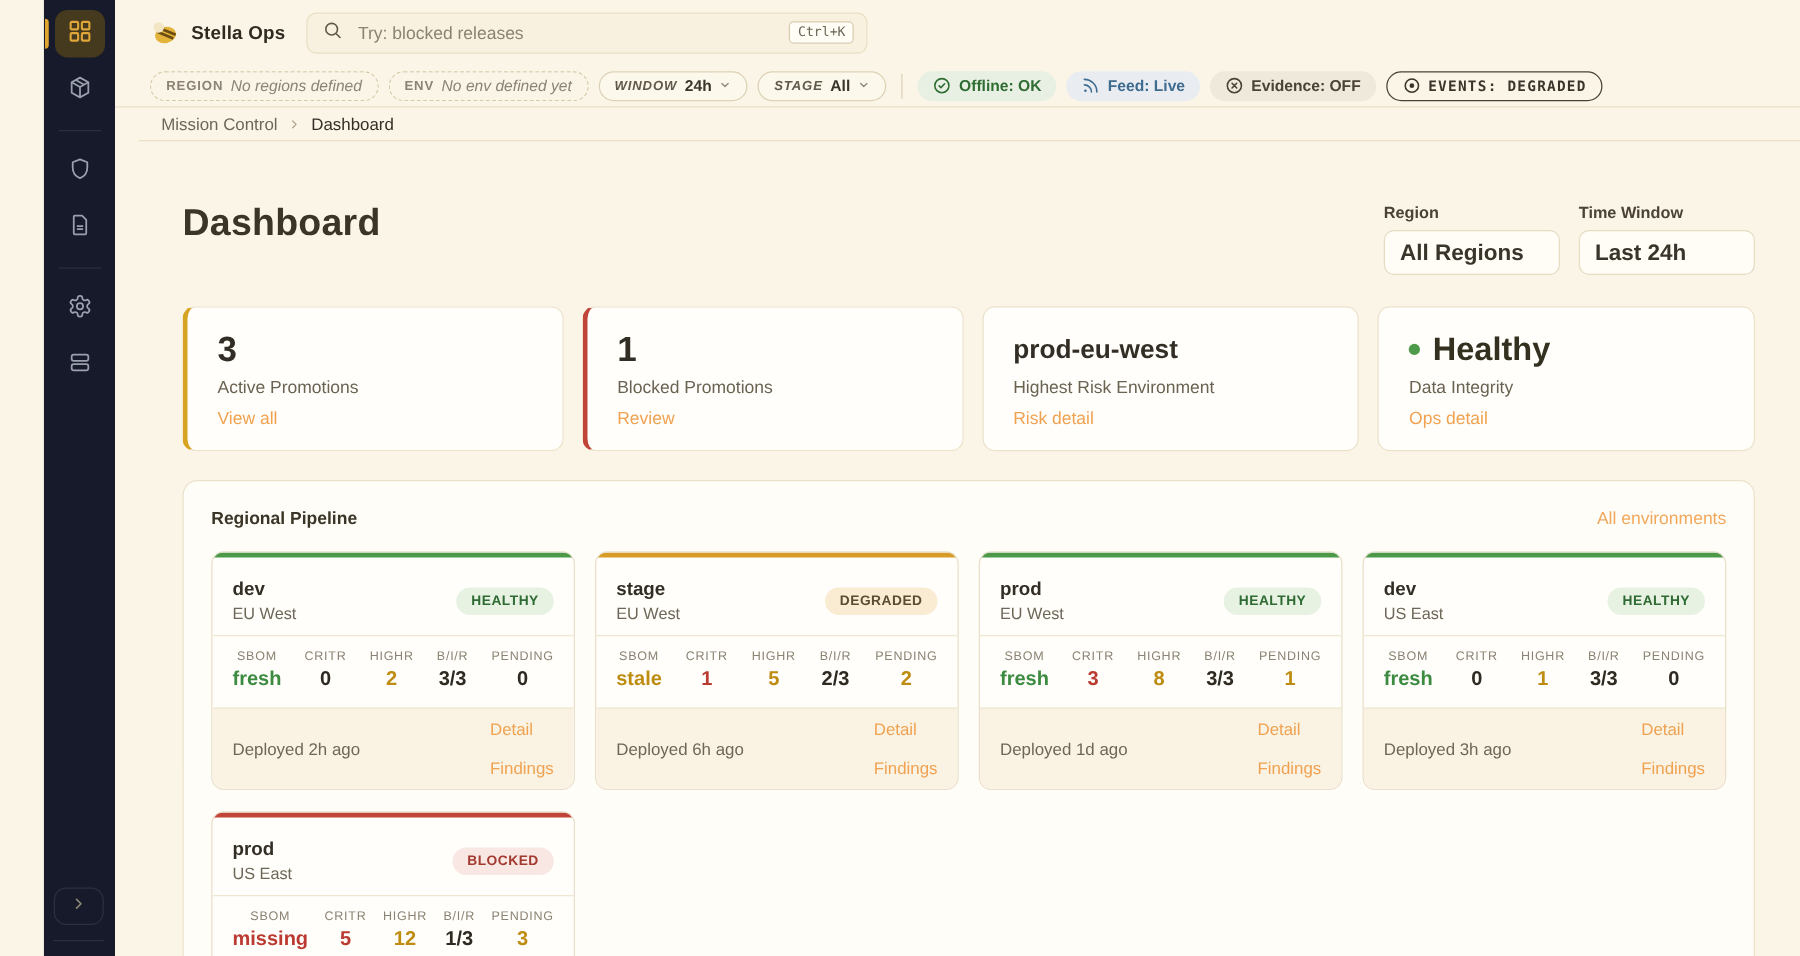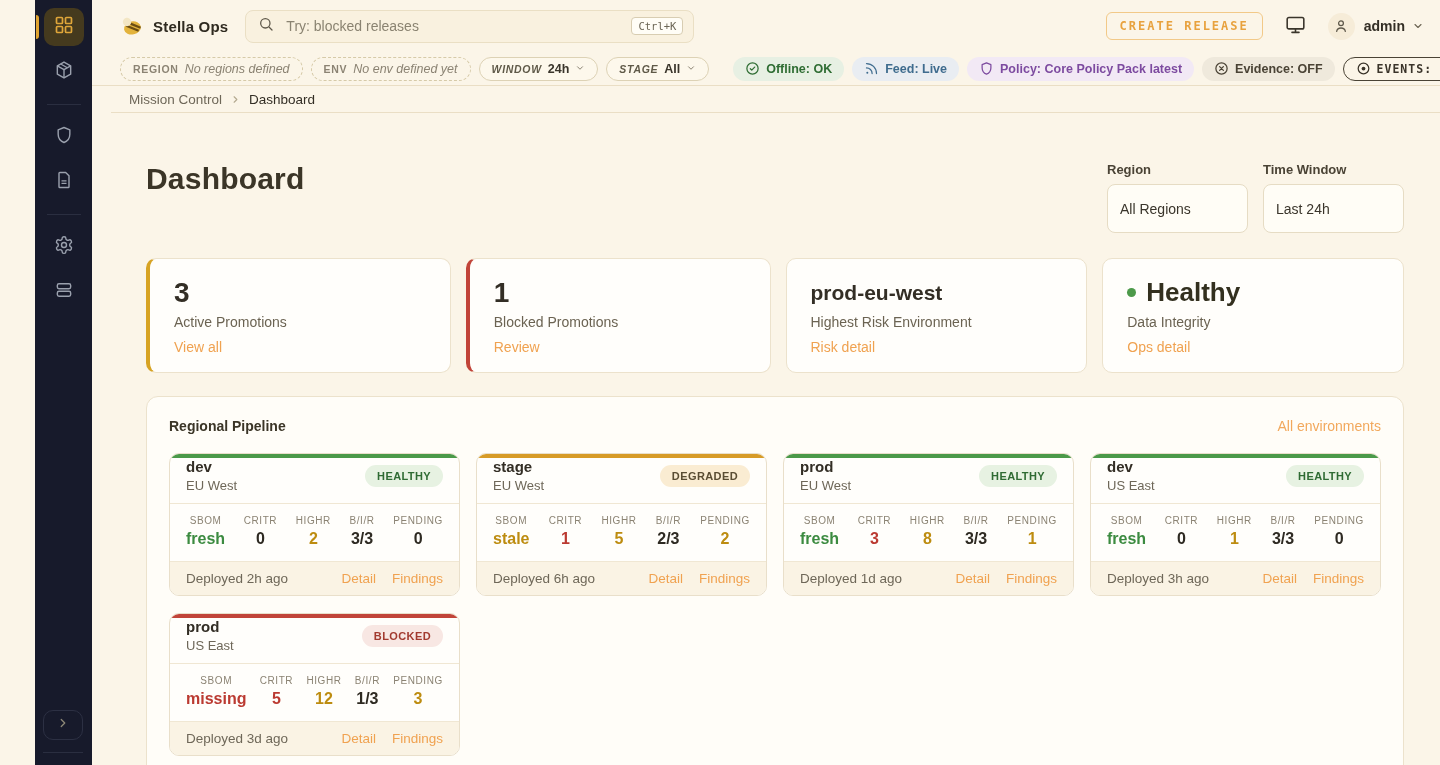--- a/index.html
+++ b/index.html
@@ -68,21 +68,21 @@
   .bc-current { color:#332e25; }
 
   
   .content { flex:1; padding:49px 56px 0 54px; overflow:hidden; }
   .page-head { display:flex; align-items:flex-start; }
   .page-title { font-size:30px; font-weight:700; color:#3b3527; letter-spacing:.2px; }
   .page-sub { margin-top:9px; font-size:15px; color:#5f5948; }
   .filters { margin-left:auto; display:flex; gap:15px; }
   .filter { display:flex; flex-direction:column; width:141px; }
   .filter-label { font-size:13px; font-weight:700; color:#4a4335; margin-bottom:7px; }
-  .filter-select { height:49px; background:#fffdf6; border:1px solid #e6dcc4; border-radius:8px; font-size:14px; color:#3a352b; padding:0 12px; display:flex; align-items:center; cursor:pointer; }
+  .filter-select { height:36px; background:#fffdf6; border:1px solid #e6dcc4; border-radius:8px; font-size:18px; color:#3a352b; padding:0 12px; display:flex; align-items:center; cursor:pointer;font-weight:bold; }
 
   
   .stats-row { display:flex; gap:15px; margin-top:25px; }
   .stat-card { flex:1; background:#fffefb; border:1px solid #ece2cc; border-radius:10px; padding:17px 24px 16px; position:relative; overflow:hidden; }
   .stat-card.a-amber { border-left:4px solid #d7a323; }
   .stat-card.a-red { border-left:4px solid #c14439; }
   .stat-value { font-size:28px; line-height:33px; font-weight:700; color:#332e25; }
   .stat-value.small { font-size:21px; }
   .stat-value.healthy-v { font-size:26px; color:#33301f; display:flex; align-items:center; }
   .dot-green { width:9px; height:9px; border-radius:50%; background:#4d9a4a; margin-right:10px; display:inline-block; }
@@ -91,35 +91,35 @@
 
   
   .panel { margin-top:23px; background:#fffdf8; border:1px solid #ece2cc; border-radius:12px; padding:21px 22px; height:430px; }
   .panel-head { display:flex; align-items:center; margin-bottom:19px; }
   .panel-title { font-size:14px; font-weight:700; color:#3b3527; }
   .panel-link { margin-left:auto; font-size:14px; color:#f2a85c; cursor:pointer; }
   .env-grid { display:grid; grid-template-columns:repeat(4,1fr); gap:17px 16px; }
   .env-card { background:#fffefb; border:1px solid #e9dfca; border-radius:10px; overflow:hidden; display:flex; flex-direction:column; }
   .env-top { height:4px; }
   .t-green { background:#4b9949; } .t-amber { background:#d79b27; } .t-red { background:#c14439; }
-  .env-head { display:flex; align-items:center; padding:0 16px 10px;justify-content:flex-end; }
+  .env-head { display:flex; align-items:center; padding:17px 16px 10px;justify-content:flex-end; }
   .env-name { font-size:15px; font-weight:700; color:#332e25; }
   .env-region { margin-top:3px; font-size:13px; color:#6e6758; }
   .badge { margin-left:auto; border-radius:999px; padding:5px 12px; font-size:11px; font-weight:700; letter-spacing:.4px; }
   .b-healthy { background:#e7f2e2; color:#2f6b33; }
   .b-degraded { background:#faecd2; color:#5a4d33; }
   .b-blocked { background:#f8e7e3; color:#a23a2f; }
   .env-stats { border-top:1px solid #f0e7d3; padding:11px 16px 13px; display:flex; justify-content:space-between; }
   .metric { text-align:center; }
   .m-label { font-size:10px; letter-spacing:.6px; color:#8b8373; font-weight:400; }
   .m-value { margin-top:4px; font-size:16px; font-weight:700; }
   .v-dark { color:#2e2a22; } .v-green { color:#3c8b40; } .v-amber { color:#bd8c10; } .v-red { color:#bb3a31; }
   .env-foot { border-top:1px solid #f0e7d3; background:#faf3e4; padding:9px 16px; display:flex; align-items:center; font-size:13.5px; }
   .deployed { color:#6e6758; }
-  .foot-links { margin-left:auto; display:flex; gap:16px; }
+  .foot-links { margin-left:auto; display:flex; gap:16px;flex-direction:column; }
   .foot-link { color:#f0a250; cursor:pointer; }
 
   
   .scrollbar { position:absolute; right:0; top:0; width:15px; height:765px; background:#fcfcfc; border-left:1px solid #f0f0f0; z-index:10; }
   .sb-thumb { position:absolute; left:3px; top:16px; width:9px; height:198px; background:#8b8b8b; border-radius:5px; cursor:pointer; }
   .sb-up, .sb-down { position:absolute; left:3px; width:0; height:0; border-left:4.5px solid transparent; border-right:4.5px solid transparent; }
   .sb-up { top:6px; border-bottom:6px solid #7a7a7a; }
   .sb-down { bottom:5px; border-top:6px solid #7a7a7a; }
 </style>
 </head>
@@ -189,43 +189,20 @@
       </span>
       <span class="app-title">Stella Ops</span>
       <div class="searchbox">
         <span><svg viewBox="0 0 24 24" fill="none" stroke="currentColor" stroke-width="1.9" stroke-linecap="round">
               <circle cx="11" cy="11" r="7"></circle>
               <path d="M16.8 16.8L21 21"></path>
             </svg></span>
         <span class="search-ph">Try: blocked releases</span>
         <span class="kbd">Ctrl+K</span>
       </div>
-      <div class="topbar-right">
-        <button class="btn-create">CREATE RELEASE</button>
-        <span class="icon-btn">
-            <span><svg viewBox="0 0 24 24" fill="none" stroke="currentColor" stroke-width="1.8" stroke-linecap="round" stroke-linejoin="round">
-                <rect x="2.5" y="4" width="19" height="13" rx="2"></rect>
-                <path d="M8 21h8M12 17v4"></path>
-              </svg></span>
-          </span>
-        <div class="user">
-          <span class="avatar">
-              <svg viewBox="0 0 24 24" fill="none" stroke="currentColor" stroke-width="1.9" stroke-linecap="round">
-                <circle cx="12" cy="8" r="3.6"></circle>
-                <path d="M5.5 20c.6-3.4 3.2-5 6.5-5s5.9 1.6 6.5 5"></path>
-              </svg>
-            </span>
-          <span class="user-name">admin</span>
-          <span class="user-caret">
-              <svg viewBox="0 0 24 24" fill="none" stroke="currentColor" stroke-width="2.2" stroke-linecap="round" stroke-linejoin="round">
-                <path d="M6 9l6 6 6-6"></path>
-              </svg>
-            </span>
-        </div>
-      </div>
     </header>
 
     <div class="statusbar">
       <span class="pill dashed">
         <span class="plabel">REGION</span>
         <span class="pvalue">No regions defined</span>
       </span>
       <span class="pill dashed">
         <span class="plabel">ENV</span>
         <span class="pvalue">No env defined yet</span>
@@ -252,26 +229,20 @@
           </svg>
         <span>Offline: OK</span>
       </span>
       <span class="pill feed">
         <svg class="pi" viewBox="0 0 24 24" fill="none" stroke="currentColor" stroke-width="2" stroke-linecap="round">
             <path d="M4 11a9 9 0 0 1 9 9"></path>
             <path d="M4 4a16 16 0 0 1 16 16"></path>
             <circle cx="5.3" cy="18.7" r="1.6" fill="currentColor" stroke="none"></circle>
           </svg>
         <span>Feed: Live</span>
-      </span>
-      <span class="pill policy">
-        <svg class="pi" viewBox="0 0 24 24" fill="none" stroke="currentColor" stroke-width="2" stroke-linejoin="round">
-            <path d="M12 3l7 2.8V11c0 4.6-3 8.3-7 10-4-1.7-7-5.4-7-10V5.8z"></path>
-          </svg>
-        <span>Policy: Core Policy Pack latest</span>
       </span>
       <span class="pill evidence">
         <svg class="pi" viewBox="0 0 24 24" fill="none" stroke="currentColor" stroke-width="2" stroke-linecap="round">
             <circle cx="12" cy="12" r="9"></circle>
             <path d="M9 9l6 6M15 9l-6 6"></path>
           </svg>
         <span>Evidence: OFF</span>
       </span>
       <span class="pill events">
         <svg class="pi" viewBox="0 0 24 24" fill="none" stroke="currentColor" stroke-width="2">

